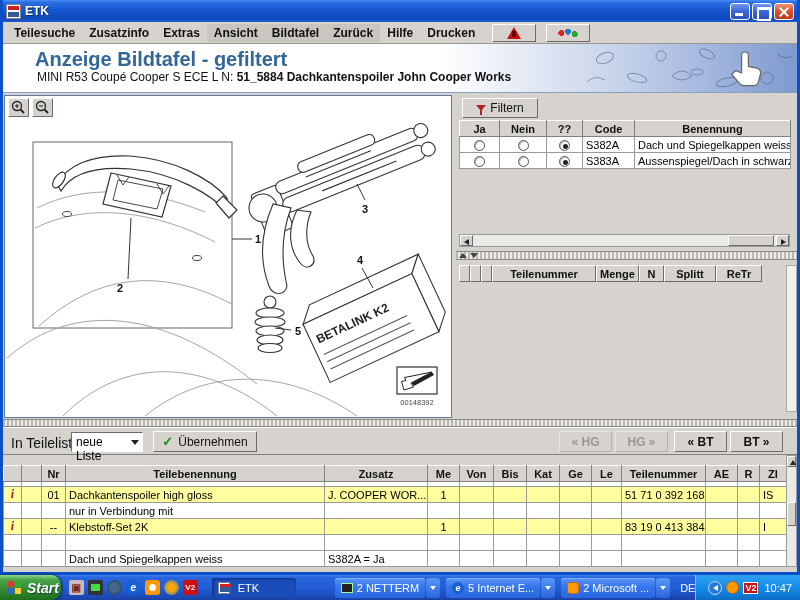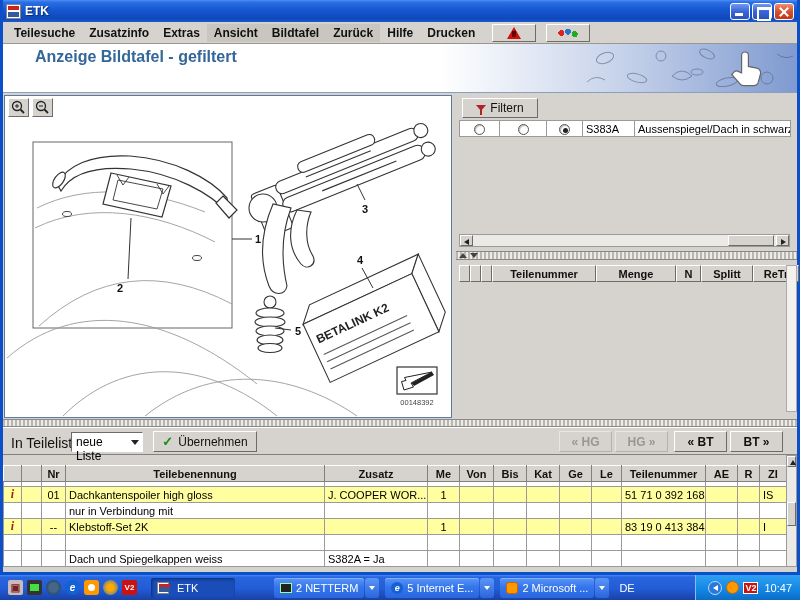--- a/index.html
+++ b/index.html
@@ -44,21 +44,21 @@
   .icon-alert::after { content:""; position:absolute; left:-2px; top:4px; width:4px; height:6px; background:#600; }
   .icon-colorparts { width:22px; height:12px; background:
      radial-gradient(circle at 20% 50%, #d22 0 3px, transparent 3px),
      radial-gradient(circle at 50% 40%, #27c 0 3px, transparent 3px),
      radial-gradient(circle at 80% 60%, #2a2 0 3px, transparent 3px); }
 
   
   .headerband { position:absolute; left:0; top:44px; width:794px; height:49px;
     background:linear-gradient(90deg,#ffffff 0%,#ffffff 55%,#c6d2ea 78%,#7f9ad0 100%);
     border-bottom:1px solid #8ba0bd; overflow:hidden; }
-  .page-title { position:absolute; left:32px; top:4px; color:#336699; font-size:16px; font-weight:bold; }
+  .page-title { position:absolute; left:32px; top:4px; color:#336699; font-size:20px; font-weight:bold; }
   .page-sub { position:absolute; left:34px; top:26px; font-size:12px; color:#111; }
   .page-sub b { font-weight:bold; }
   .doodles { position:absolute; right:0; top:0; height:49px; width:220px; }
 
   
   .drawing-panel { position:absolute; left:1px; top:95px; width:448px; height:323px;
     background:#fff; border:1px solid #5a7aa0; }
   .zoom-btn { position:absolute; width:21px; height:19px; background:#d6d3ce;
     border:1px solid; border-color:#fff #6b6b6b #6b6b6b #fff; top:2px;
     display:flex; align-items:center; justify-content:center; }
@@ -217,20 +217,24 @@
           <path d="M95,32 q10,-10 20,0 q-10,8 -20,0"></path>
           <ellipse cx="130" cy="10" rx="8" ry="4" transform="rotate(25 130 10)"></ellipse>
           <ellipse cx="150" cy="38" rx="11" ry="4" transform="rotate(-12 150 38)"></ellipse>
           <circle cx="190" cy="34" r="6"></circle>
           <path d="M200,10 q8,6 16,2"></path>
           <ellipse cx="120" cy="28" rx="6" ry="3"></ellipse>
         </g>
         <path d="M168,8 c2,0 3.4,1.5 3.4,3.4 v11 l8.4,1.7 c2.3,0.6 3.8,2.5 3.8,4.7 0,0.5 0,1 -0.2,1.5 l-2.2,8.1 c-0.6,1.9 -2.3,3.2 -4.3,3.2 h-10.5 c-1.3,0 -2.6,-0.6 -3.4,-1.7 l-8.3,-9.4 2.8,-2.8 c0.8,-0.8 1.9,-1 2.9,-0.6 l4.2,1.7 v-17.4 c0,-1.9 1.5,-3.4 3.4,-3.4 z" fill="#fff" stroke="#666" stroke-width="1.2"></path>
       </svg>
       <div class="page-title">Anzeige Bildtafel - gefiltert</div>
+      <div class="page-sub">
+        <span>MINI R53 Coupé Cooper S ECE  L N:</span>
+        <b>51_5884 Dachkantenspoiler John Cooper Works</b>
+      </div>
     </div>
 
     <div class="drawing-panel">
       <div class="zoom-btn" style="left:3px;">
         <svg width="15" height="15" viewBox="0 0 15 15">
           <circle cx="6" cy="6" r="4.5" fill="none" stroke="#222" stroke-width="1.3"></circle>
           <line x1="9.5" y1="9.5" x2="13" y2="13" stroke="#222" stroke-width="1.8"></line>
           <line x1="4" y1="6" x2="8" y2="6" stroke="#222" stroke-width="1"></line>
           <line x1="6" y1="4" x2="6" y2="8" stroke="#222" stroke-width="1"></line>
         </svg>
@@ -336,20 +340,34 @@
 
       <table class="grid filter-table">
         <colgroup>
             <col style="width:40px">
             <col style="width:47px">
             <col style="width:36px">
             <col style="width:52px">
             <col style="width:156px">
           </colgroup>
         <tbody>
+            <tr>
+          <th>Ja</th>
+          <th>Nein</th>
+          <th>??</th>
+          <th>Code</th>
+          <th>Benennung</th>
+        </tr>
+        <tr>
+          <td class="cell-center"><span class="radio"></span></td>
+          <td class="cell-center"><span class="radio"></span></td>
+          <td class="cell-center"><span class="radio checked"></span></td>
+          <td>S382A</td>
+          <td>Dach und Spiegelkappen weiss</td>
+        </tr>
         <tr>
           <td class="cell-center"><span class="radio"></span></td>
           <td class="cell-center"><span class="radio"></span></td>
           <td class="cell-center"><span class="radio checked"></span></td>
           <td>S383A</td>
           <td>Aussenspiegel/Dach in schwarz</td>
         </tr>
       </tbody>
         </table>
 
@@ -368,21 +386,21 @@
           <i class="sarr-up"></i>
           <i class="sarr-down"></i>
         </span>
       </div>
 
       <div class="stock-header">
         <span class="stock-cell" style="width:11px"></span>
         <span class="stock-cell" style="width:11px"></span>
         <span class="stock-cell" style="width:11px"></span>
         <span class="stock-cell" style="width:104px">Teilenummer</span>
-        <span class="stock-cell" style="width:80px">Menge</span>
+        <span class="stock-cell" style="width:43px">Menge</span>
         <span class="stock-cell" style="width:25px">N</span>
         <span class="stock-cell" style="width:52px">Splitt</span>
         <span class="stock-cell" style="width:46px">ReTr</span>
       </div>
       <div class="stock-track"></div>
     </div>
 
     <div class="splitter-full"></div>
 
     <div class="toolbar">
@@ -544,20 +562,29 @@
 
     <div class="vscroll">
       <span class="vsb-btn">
           <i class="tri-up"></i>
         </span>
       <span class="vthumb"></span>
     </div>
   </div>
 
   <div class="taskbar">
+    <div class="start-btn">
+      <span class="start-flag">
+          <span></span>
+          <span></span>
+          <span></span>
+          <span></span>
+        </span>
+      <span class="start-text">Start</span>
+    </div>
     <div class="quick">
       <span class="ql" style="background:#cbb;color:#722;">▣</span>
       <span class="ql" style="background:#333;">
           <span style="width:9px;height:7px;background:#4d4;display:block;"></span>
         </span>
       <span class="ql" style="background:radial-gradient(circle,#468 40%,#134 100%);border-radius:50%;"></span>
       <span class="ql" style="color:#fff;background:#1560d4;border-radius:50%;font-style:italic;">e</span>
       <span class="ql" style="background:#f90;border-radius:3px;">
           <span style="width:7px;height:7px;border-radius:50%;background:#fff;display:block;"></span>
         </span>

